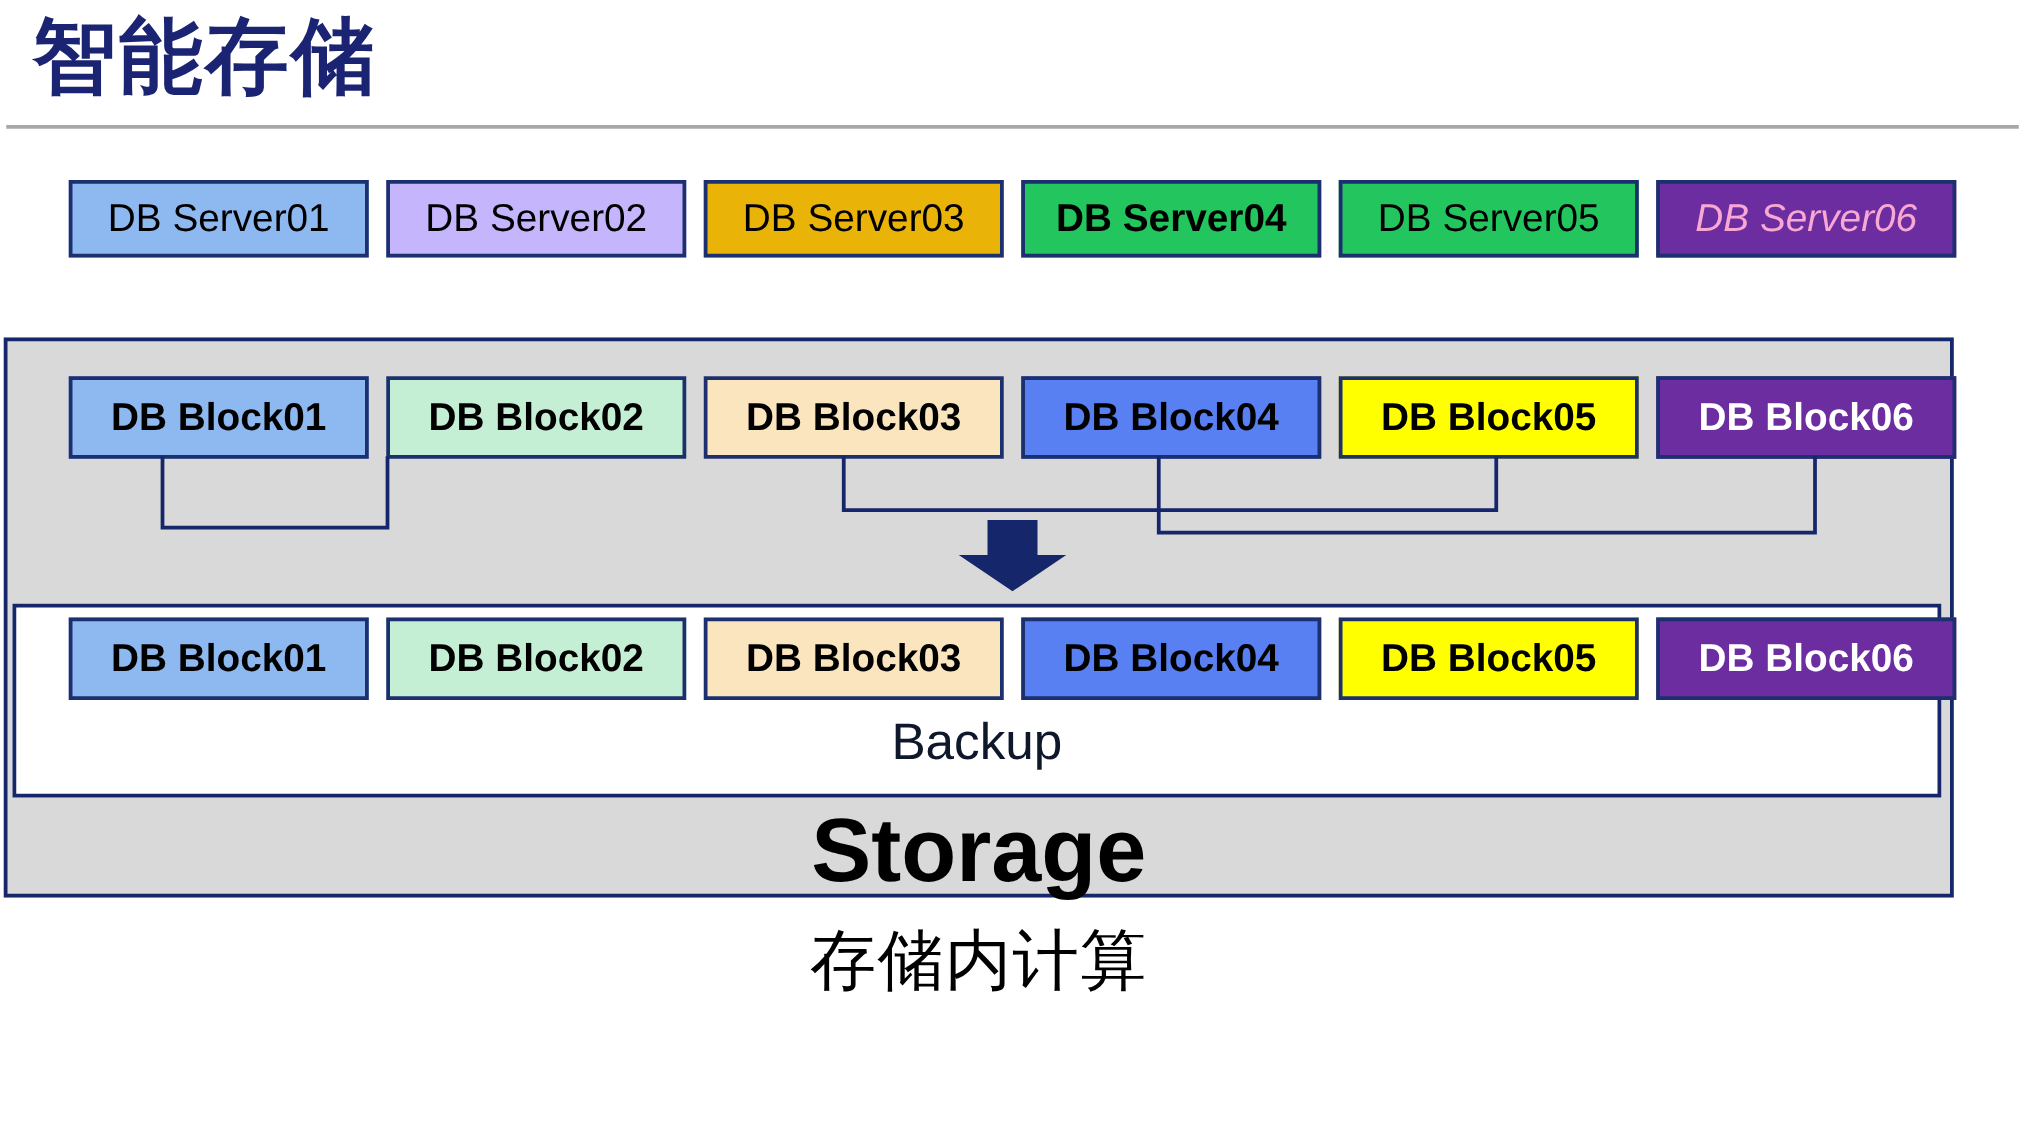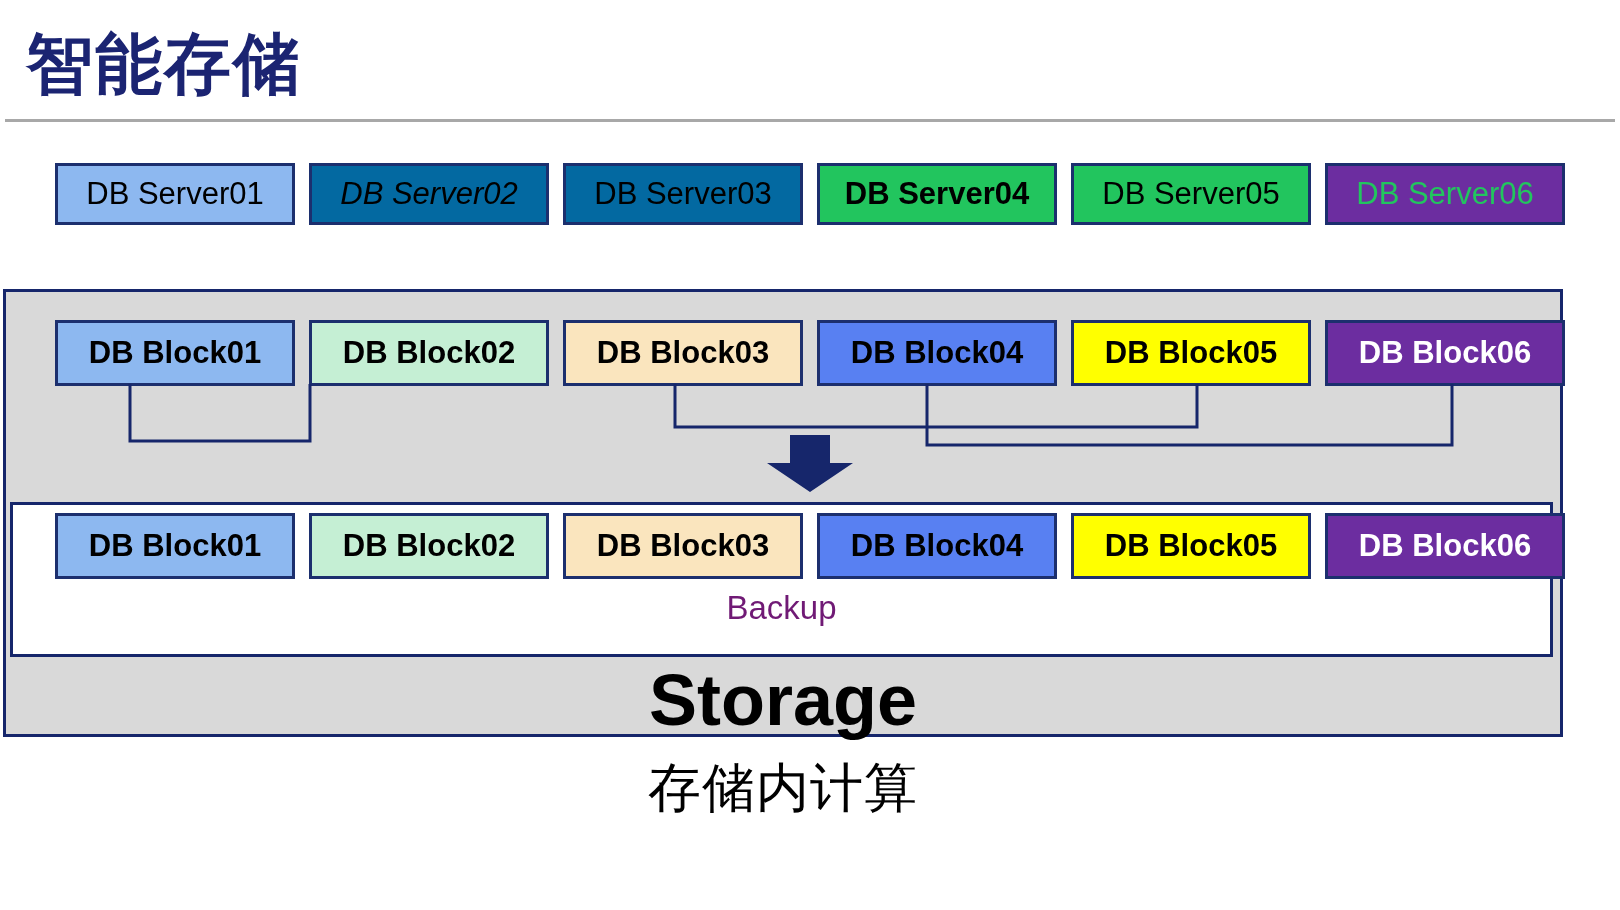--- a/index.html
+++ b/index.html
@@ -1,18 +1,18 @@
 <!DOCTYPE html>
 <html><head>
 <meta charset="utf-8">
 <style>
   html,body { margin:0; padding:0; background:#ffffff; }
   .slide {
     position:relative; width:1620px; height:798px; background:#ffffff;
-    font-family:"Liberation Sans","DejaVu Sans",sans-serif; overflow:hidden;margin-top:19px;
+    font-family:"Liberation Sans","DejaVu Sans",sans-serif; overflow:hidden;
   }
   .title {
     position:absolute; left:26px; top:0px;
     font-size:67px; font-weight:bold; color:#1B2472; letter-spacing:2px;
   }
   .divider {
     position:absolute; left:5px; top:100px; width:1610px; height:3px; background:#A8A8A8;
   }
   .box-row {
     position:absolute; left:28px; width:1510px; display:flex; gap:14px;padding-left:27px;
@@ -29,21 +29,21 @@
   .storage-box {
     position:absolute; left:3px; top:270px; width:1554px; height:442px;
     background:#D9D9D9; border:3px solid #16266B;
   }
   .backup-box {
     position:absolute; left:10px; top:483px; width:1537px; height:149px;
     background:#ffffff; border:3px solid #16266B;
   }
   .backup-label {
     position:absolute; left:10px; top:570px; width:1543px;
-    text-align:center; font-size:33px; color:#701a75;
+    text-align:center; font-size:41px; color:#0f172a;
   }
   .storage-label {
     position:absolute; left:3px; top:640px; width:1560px;
     text-align:center; font-size:72px; font-weight:bold; color:#000;
   }
   .connectors { position:absolute; left:0; top:0; width:1620px; height:910px; pointer-events:none; }
   .connectors path { stroke:#16266B; stroke-width:3; fill:none; }
   .connectors polygon { fill:#16266B; }
   .captions {
     position:absolute; left:648px; top:738px;
@@ -56,25 +56,25 @@
 </head>
 <body>
 
 <div class="slide">
 
   <div class="title">智能存储</div>
   <div class="divider"></div>
 
   <div class="box-row row-servers">
     <div class="cbox" style="background: rgb(141, 184, 240); color: rgb(0, 0, 0);">DB Server01</div>
-    <div class="cbox" style="background: #0369a1; color: rgb(0, 0, 0); font-style: italic;">DB Server02</div>
-    <div class="cbox" style="background: #0369a1; color: rgb(0, 0, 0);">DB Server03</div>
+    <div class="cbox" style="background: #c4b5fd; color: rgb(0, 0, 0);">DB Server02</div>
+    <div class="cbox" style="background: #eab308; color: rgb(0, 0, 0);">DB Server03</div>
     <div class="cbox" style="background: #22c55e; color: rgb(0, 0, 0); font-weight: bold;">DB Server04</div>
     <div class="cbox" style="background: #22c55e; color: rgb(0, 0, 0);">DB Server05</div>
-    <div class="cbox" style="background: rgb(108, 45, 160); color: #22c55e;">DB Server06</div>
+    <div class="cbox" style="background: rgb(108, 45, 160); color: #f9a8d4; font-style: italic;">DB Server06</div>
   </div>
 
   <div class="storage-box"></div>
 
   <div class="box-row row-blocks-src">
     <div class="cbox" style="background: rgb(141, 184, 240); color: rgb(0, 0, 0);">DB Block01</div>
     <div class="cbox" style="background: rgb(197, 239, 212); color: rgb(0, 0, 0);">DB Block02</div>
     <div class="cbox" style="background: rgb(250, 229, 190); color: rgb(0, 0, 0);">DB Block03</div>
     <div class="cbox" style="background: rgb(88, 128, 242); color: rgb(0, 0, 0);">DB Block04</div>
     <div class="cbox" style="background: rgb(255, 255, 0); color: rgb(0, 0, 0);">DB Block05</div>

